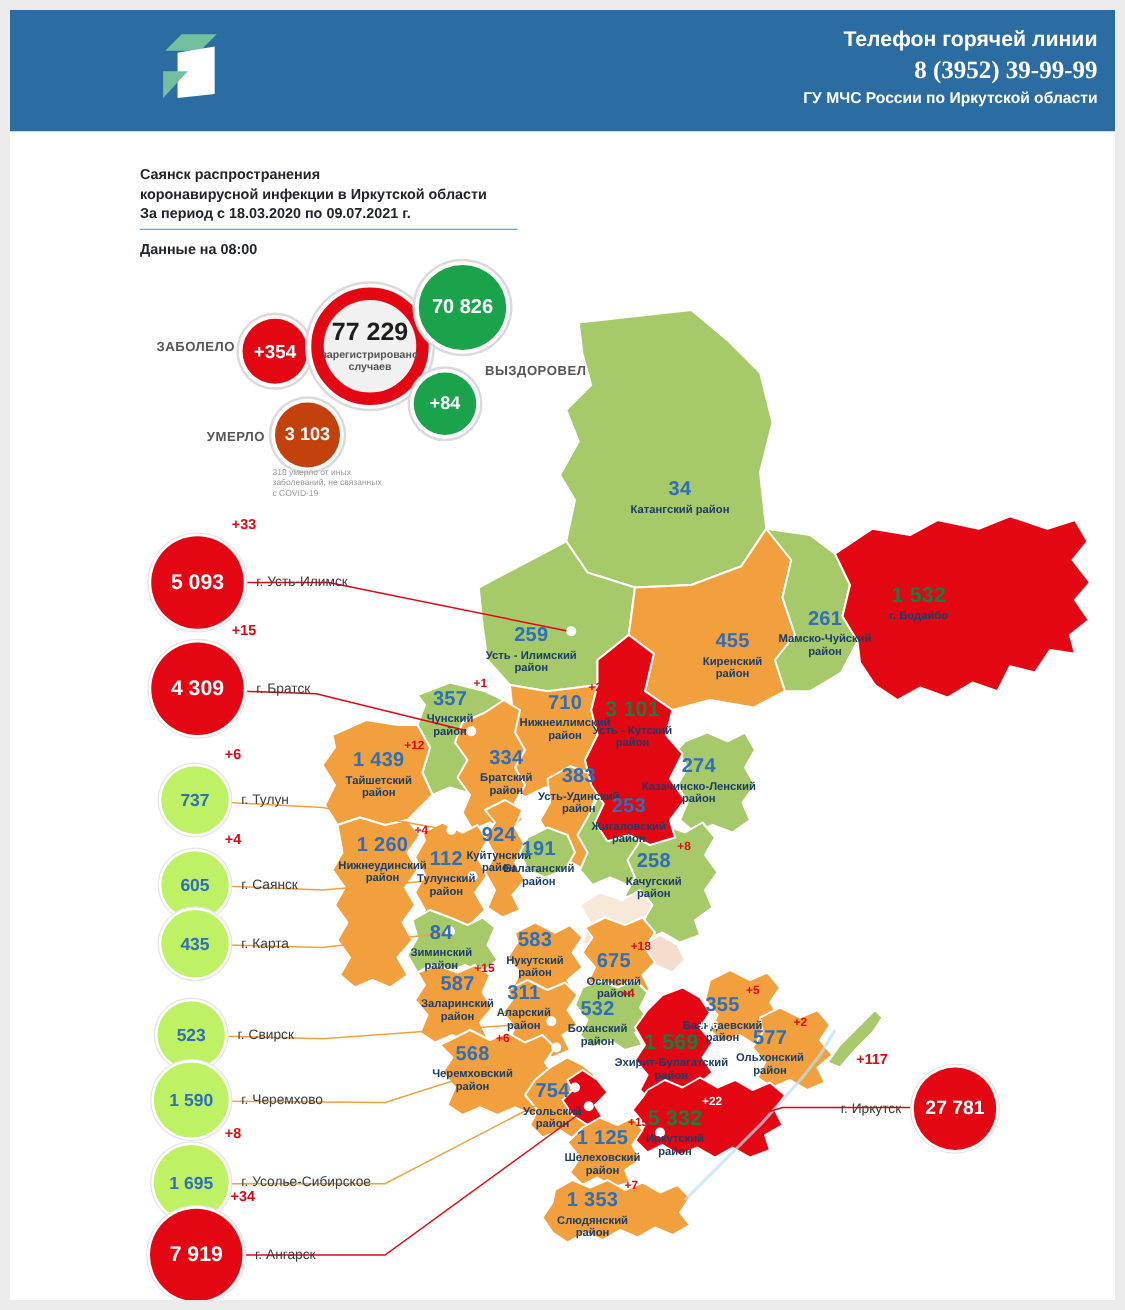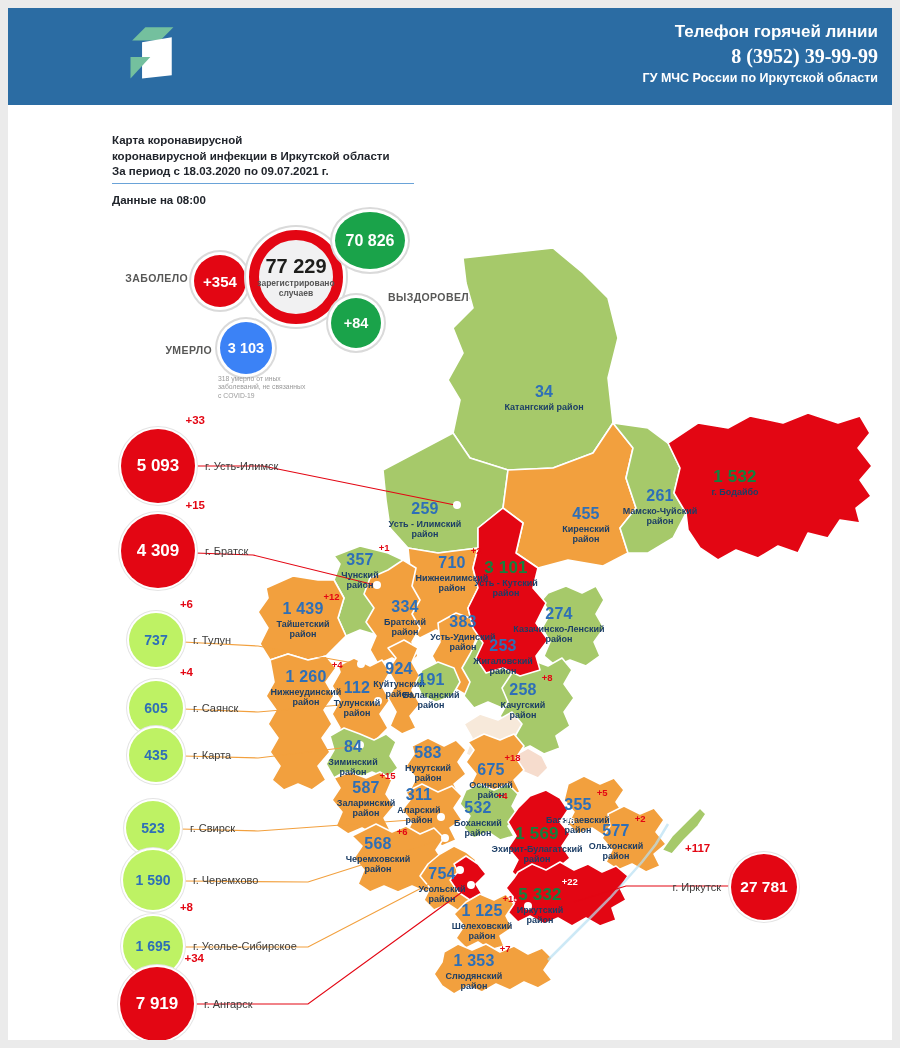--- a/index.html
+++ b/index.html
@@ -18,21 +18,21 @@
   .hotline-org{font-size:12.5px;font-weight:bold;margin-top:3px;}
   
   .titleblock{position:absolute;left:104px;top:125px;color:#20242b;font-weight:bold;font-size:11.5px;line-height:1.35;}
   .title-underline{width:302px;height:1px;background:#6aa3d8;margin-top:3px;}
   .datatime{margin-top:9px;}
   
   .stat{position:absolute;border-radius:50%;display:flex;flex-direction:column;align-items:center;justify-content:center;
         color:#fff;font-weight:bold;text-align:center;box-shadow:0 0 0 3px #fff,0 0 0 5px #dadada;}
   .stat.red{background:#e30613;}
   .stat.green{background:#1aa34a;}
-  .stat.black{background:#3b82f6;}
+  .stat.black{background:#c2410c;}
   .stat.center{background:#f1f1f2;border:10px solid #e30613;color:#1d1d1b;}
   .stat-caption{font-size:8.5px;font-weight:bold;color:#555;line-height:1.15;margin-top:1px;}
   .stat-label{position:absolute;font-size:10.5px;font-weight:bold;color:#575756;letter-spacing:.4px;}
   .stat-note{position:absolute;left:210px;top:367px;width:130px;font-size:6.8px;color:#9a9a9a;line-height:1.25;white-space:pre-line;}
   
   .city{position:absolute;}
   .ccirc{border-radius:50%;display:flex;align-items:center;justify-content:center;color:#fff;font-weight:bold;
          box-shadow:0 0 0 2px #fff,0 0 0 3px #e4e4e4;}
   .city.red .ccirc{background:#e30613;}
   .city.orange .ccirc{background:#bef264;}
@@ -73,35 +73,35 @@
       </svg>
     </div>
     <div class="hotline">
       <div class="hotline-title">Телефон горячей линии</div>
       <div class="hotline-phone">8 (3952) 39-99-99</div>
       <div class="hotline-org">ГУ МЧС России по Иркутской области</div>
     </div>
   </div>
 
   <div class="titleblock">
-    <div>Карта коронавирусной</div>
+    <div>Саянск распространения</div>
     <div>коронавирусной инфекции в Иркутской области</div>
     <div>За период с 18.03.2020 по 09.07.2021 г.</div>
     <div class="title-underline"></div>
     <div class="datatime">Данные на 08:00</div>
   </div>
 
   <div class="stat-label" style="left:92px;top:264px;width:88px;text-align:right;">ЗАБОЛЕЛО</div>
   <div class="stat red" style="left:186px;top:247px;width:52px;height:52px;font-size:15px;">+354</div>
   <div class="stat center" style="left:241px;top:222px;width:74px;height:74px;">
     <div style="font-size:20px;color:#1d1d1b;">77 229</div>
     <div class="stat-caption" style="white-space:pre-line;">зарегистрировано
 случаев</div>
   </div>
-  <div class="stat green" style="left:327px;top:204px;width:70px;height:57px;font-size:16px;">70 826</div>
+  <div class="stat green" style="left:327px;top:204px;width:70px;height:68px;font-size:16px;">70 826</div>
   <div class="stat-label" style="left:380px;top:283px;">ВЫЗДОРОВЕЛО</div>
   <div class="stat green" style="left:323px;top:290px;width:50px;height:50px;font-size:14.5px;">+84</div>
   <div class="stat-label" style="left:128px;top:336px;width:76px;text-align:right;">УМЕРЛО</div>
   <div class="stat black" style="left:212px;top:314px;width:52px;height:52px;font-size:14.5px;">3 103</div>
   <div class="stat-note">318 умерло от иных
 заболеваний, не связанных
 с COVID-19</div>
 
   <svg class="mapsvg" width="884" height="1032" viewBox="0 0 884 1032">
     <g stroke="#ffffff" stroke-width="1.6" stroke-linejoin="round">

